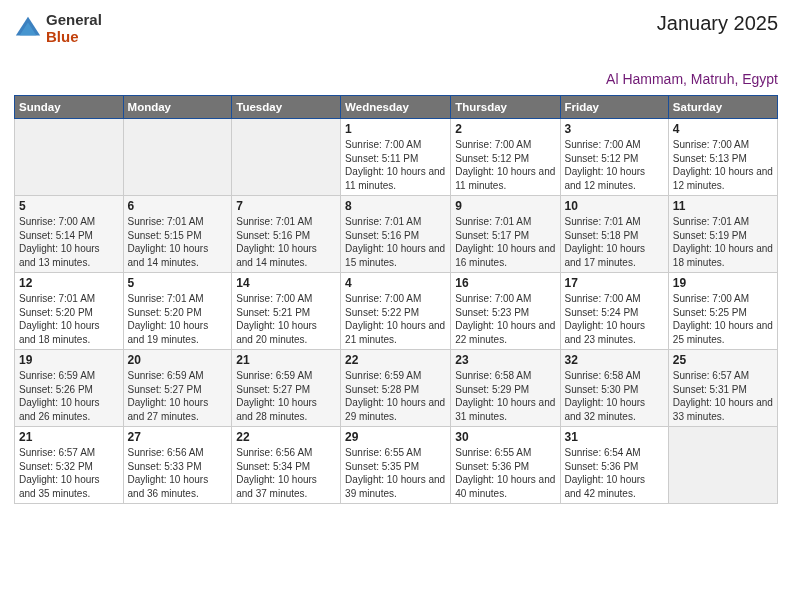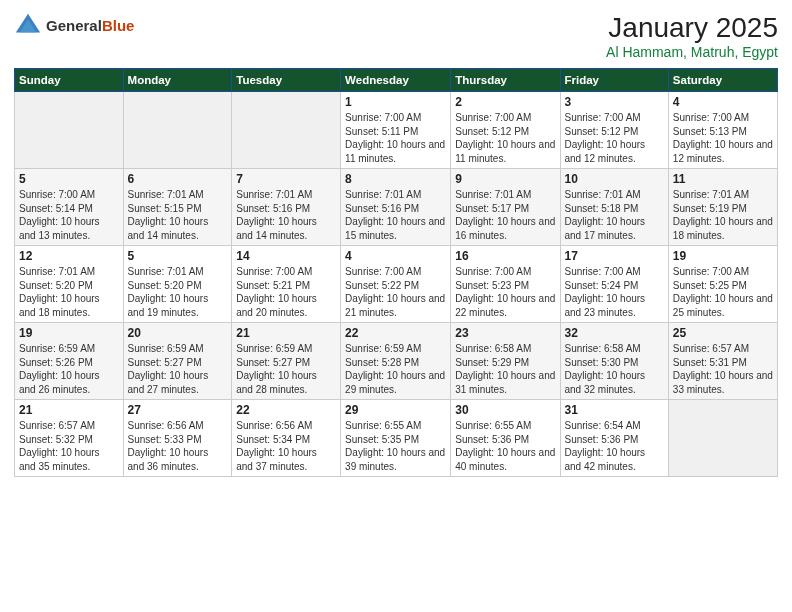--- a/index.html
+++ b/index.html
@@ -22,56 +22,57 @@
       align-items: flex-start;
       margin-bottom: 8px;
     }
     .logo {
       display: flex;
       align-items: center;
       gap: 4px;
     }
     .logo-text {
       display: flex;
-      flex-direction: row;
+      flex-direction: column;
       line-height: 1.1;
     }
     .logo-general {
       font-size: 15px;
       font-weight: bold;
       color: #333;
     }
     .logo-blue {
       font-size: 15px;
       font-weight: bold;
       color: #c2410c;
     }
     .logo-icon {
       width: 28px;
       height: 28px;
     }
     .title-block {
       text-align: right;
     }
     .month-title {
-      font-size: 28px;
+      font-size: 20px;
       font-weight: normal;
       color: #222;
     }
     .location-title {
       font-size: 14px;
-      color: #15803d;
+      color: #701a75;
+      margin-top: 36px;
     }
     .calendar {
       width: 100%;
       border-collapse: collapse;
       border: 1px solid #ccc;
     }
     .calendar th {
-      background: #14532d;
+      background: #737373;
       color: #fff;
       font-size: 11.5px;
       font-weight: bold;
       padding: 5px 4px;
       text-align: left;
       border: 1px solid #1a4e99;
     }
     .calendar td {
       vertical-align: top;
       border: 1px solid #ccc;

